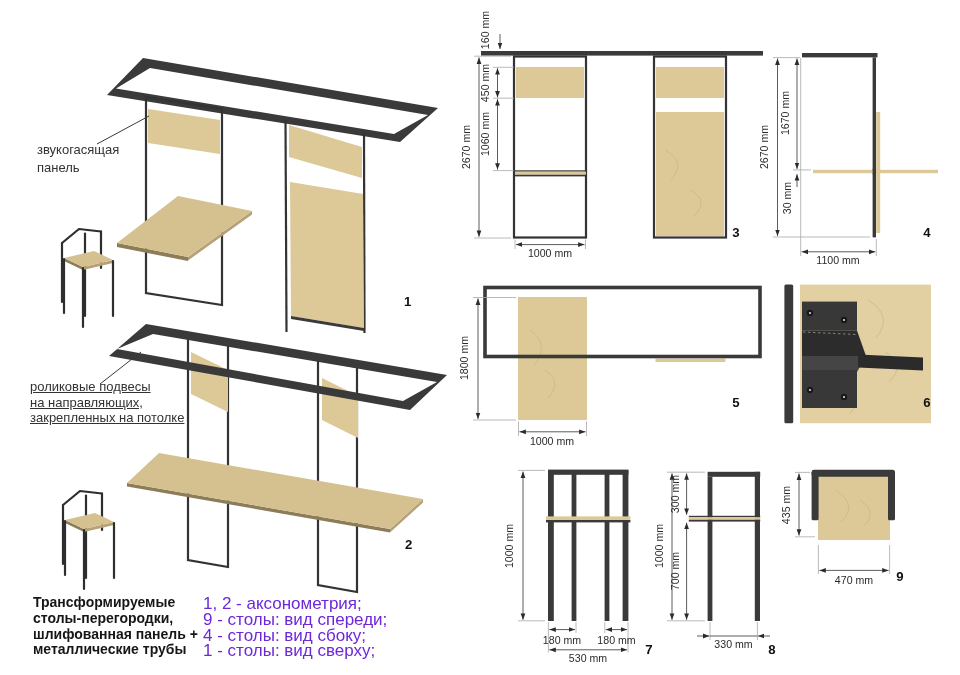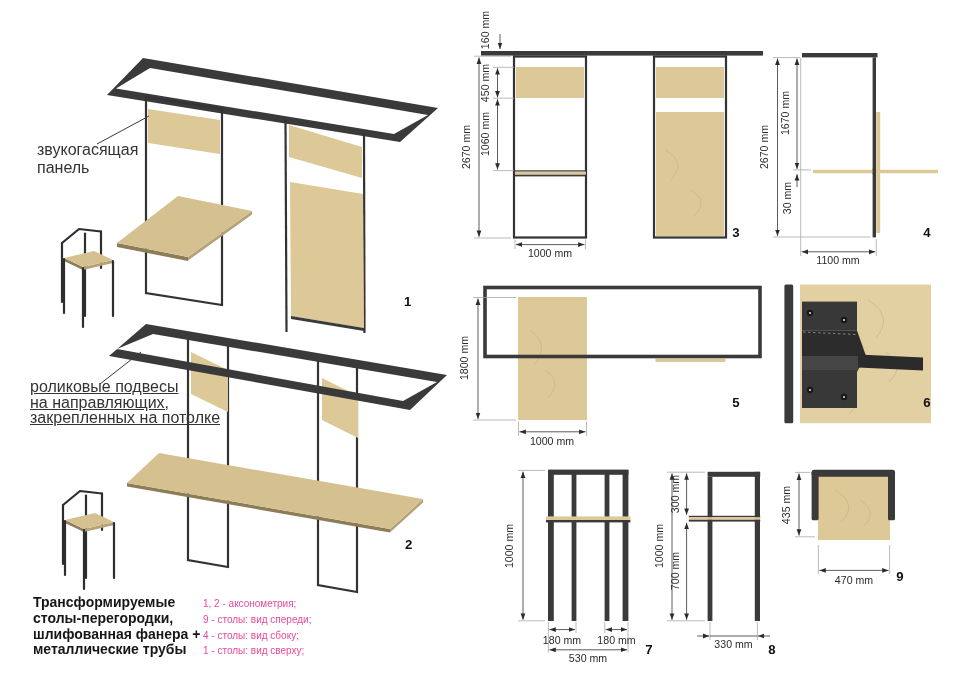--- a/index.html
+++ b/index.html
@@ -1,21 +1,21 @@
 <!DOCTYPE html>
 <html><head>
 <meta charset="utf-8">
 <style>
   html,body{margin:0;padding:0;background:#ffffff;}
   .canvas{position:relative;width:960px;height:675px;background:#fff;overflow:hidden;
           font-family:"Liberation Sans",sans-serif;}
   .canvas svg{position:absolute;left:0;top:0;}
-  .txt{position:absolute;color:#333;font-size:16px;line-height:15.5px;}
+  .txt{position:absolute;color:#333;font-size:13px;line-height:15.5px;}
   .title{position:absolute;color:#161616;font-weight:bold;font-size:14px;line-height:15.8px;}
-  .legend{position:absolute;color:#ec4899;font-size:10px;line-height:15.8px;}
+  .legend{position:absolute;color:#6d28d9;font-size:17px;line-height:15.8px;}
   
   .mt{fill:#3a3a3a;}
   .wd{fill:#ddc897;}
   .wdl{fill:#e2cfa2;}
   .wd2{fill:#d5c190;}
   .we{fill:#8d7c58;}
   .we2{fill:#b5a077;}
   .tube{stroke:#333;stroke-width:2.2;fill:none;}
   .dl{stroke:#4a4a4a;stroke-width:0.9;fill:none;}
   .ext{stroke:#a8a8a8;stroke-width:0.8;fill:none;}
@@ -263,21 +263,21 @@
 
   <div class="txt" style="left:30px;top:379px;text-decoration:underline;">
     <div>роликовые подвесы</div>
     <div>на направляющих,</div>
     <div>закрепленных на потолке</div>
   </div>
 
   <div class="title" style="left:33px;top:595px;">
     <div>Трансформируемые</div>
     <div>столы-перегородки,</div>
-    <div>шлифованная фанера +</div>
+    <div>шлифованная панель +</div>
     <div>металлические трубы</div>
   </div>
 
   <div class="legend" style="left:203px;top:596px;">
     <div>1, 2 - аксонометрия;</div>
     <div>9 - столы: вид спереди;</div>
     <div>4 - столы: вид сбоку;</div>
     <div>1 - столы: вид сверху;</div>
   </div>
 

